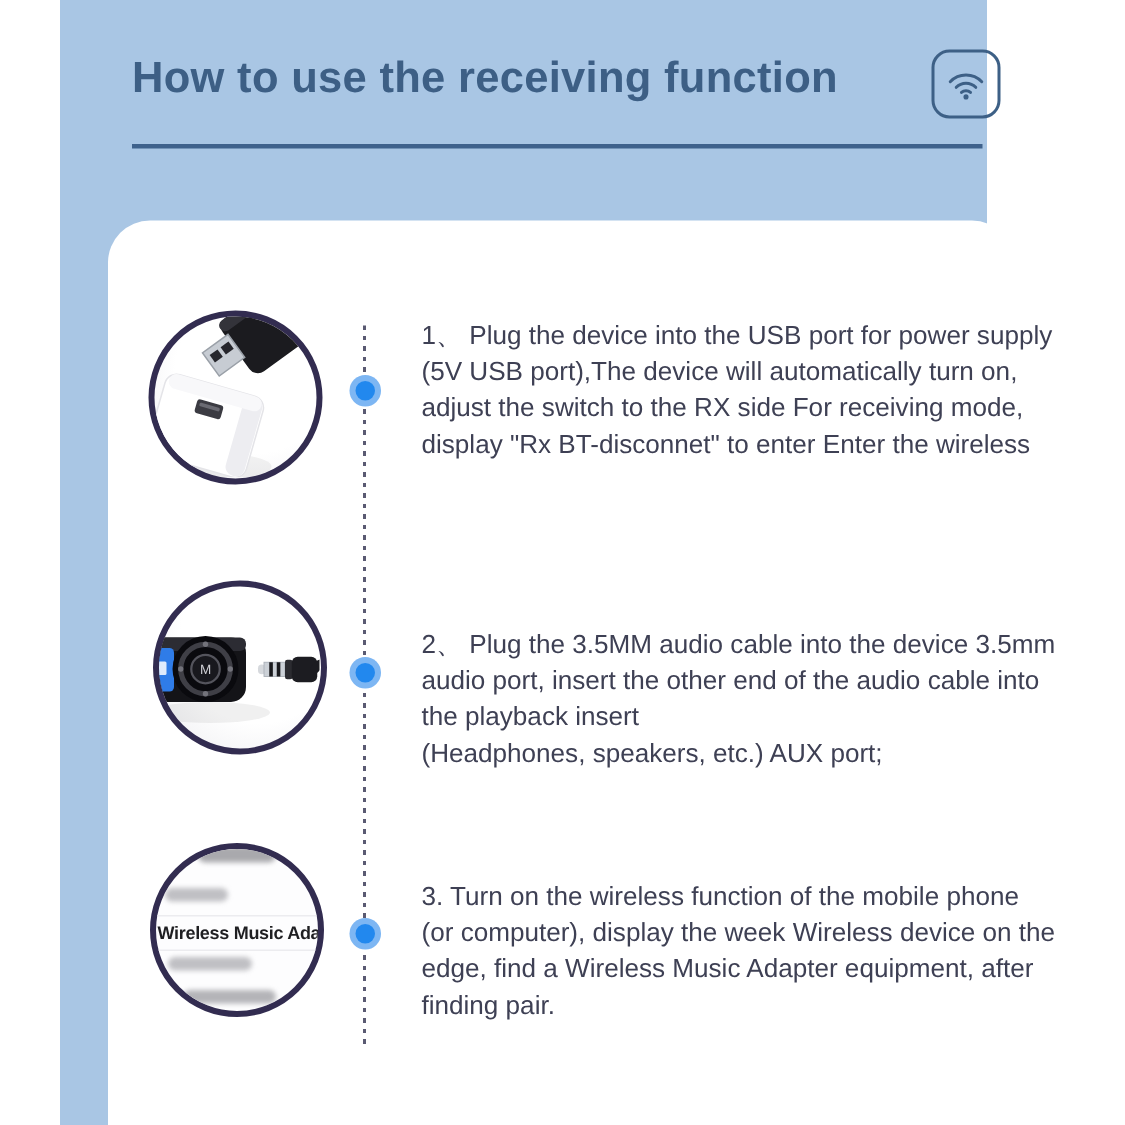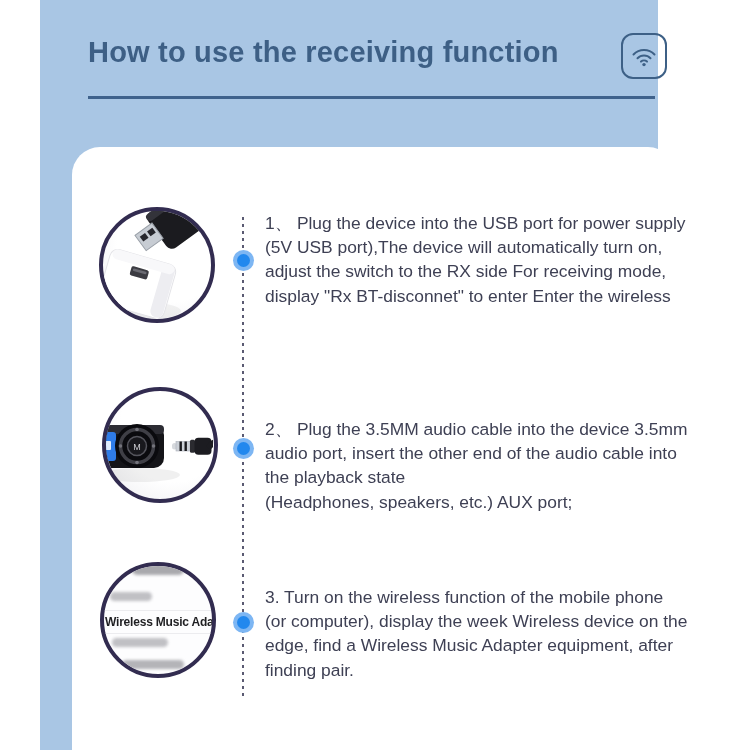--- a/index.html
+++ b/index.html
@@ -48,21 +48,21 @@
     background:radial-gradient(circle at 62% 35%, #ffffff 55%, #f4f4f6 82%, #ebebee 100%);
   }
   .photo-circle svg { position:absolute; left:0; top:0; }
   .pc1 { left:27px; top:60px; }
   .pc2 { left:30px; top:240px; }
   .pc3 { left:28px; top:415px; background:#fdfdfe; }
   .step-text {
     position:absolute; left:193px; width:420px;
     font-size:17.4px; line-height:24.2px; color:#3e4054;
   }
-  .step-text .line { white-space:nowrap; }
+  .step-text .line { white-space:nowrap;margin-left:16px; }
   .st1 { top:64px; } .st2 { top:270px; } .st3 { top:438px; }
   
   .blur-bar {
     position:absolute; border-radius:5px; background:#c0c0c4; filter:blur(1.8px);
   }
   .bb1 { left:28px; top:-2px; width:52px; height:11px; background:#a9a9ad; }
   .bb2 { left:6px;  top:26px; width:42px; height:9px; }
   .bb3 { left:8px;  top:72px; width:56px; height:9px; }
   .bb4 { left:18px; top:94px; width:62px; height:9px; background:#b4b4b8; }
   .list-divider { position:absolute; left:0; width:107px; height:1px; background:#ececef; }
@@ -156,21 +156,21 @@
     <div class="step-text st1">
       <div class="line">1、 Plug the device into the USB port for power supply</div>
       <div class="line">(5V USB port),The device will automatically turn on,</div>
       <div class="line">adjust the switch to the RX side For receiving mode,</div>
       <div class="line">display "Rx BT-disconnet" to enter Enter the wireless</div>
     </div>
 
     <div class="step-text st2">
       <div class="line">2、 Plug the 3.5MM audio cable into the device 3.5mm</div>
       <div class="line">audio port, insert the other end of the audio cable into</div>
-      <div class="line">the playback state</div>
+      <div class="line">the playback insert</div>
       <div class="line">(Headphones, speakers, etc.) AUX port;</div>
     </div>
 
     <div class="step-text st3">
       <div class="line">3. Turn on the wireless function of the mobile phone</div>
       <div class="line">(or computer), display the week Wireless device on the</div>
       <div class="line">edge, find a Wireless Music Adapter equipment, after</div>
       <div class="line">finding pair.</div>
     </div>
 

